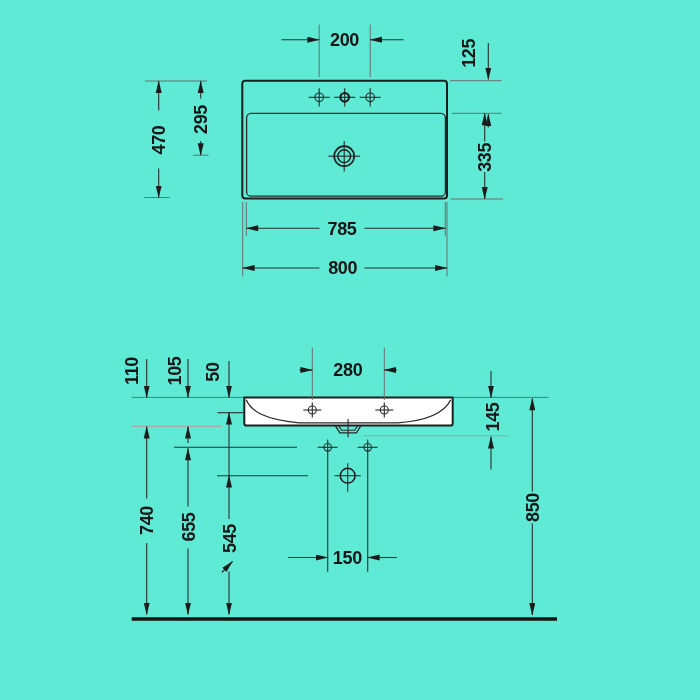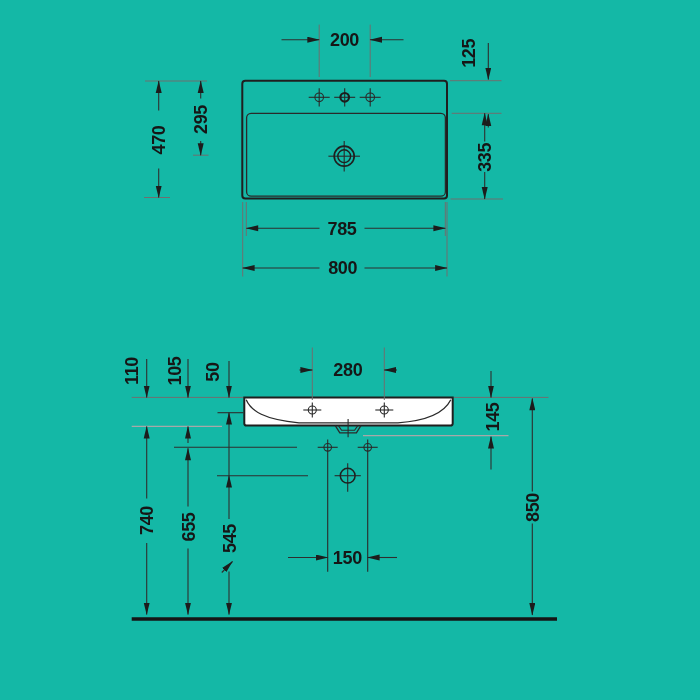--- a/index.html
+++ b/index.html
@@ -1,16 +1,16 @@
 <!DOCTYPE html>
 <html><head>
 <meta charset="utf-8">
 <style>
   html,body{margin:0;padding:0;background:#ffffff;}
-  .stage{width:700px;height:700px;position:relative;background:#14b8a6;overflow:hidden;}
+  .stage{width:700px;height:700px;position:relative;background:#5eead4;overflow:hidden;}
   svg{display:block;}
   text{font-family:"Liberation Sans",sans-serif;font-weight:700;font-size:18px;fill:#161616;letter-spacing:-0.3px;}
   .outline{fill:none;stroke:#1f1f1f;stroke-width:2;}
   .outline-fill{fill:#ffffff;stroke:#1f1f1f;stroke-width:2;}
   .thin{fill:none;stroke:#2a2a2a;stroke-width:1.3;}
   .sym{fill:none;stroke:#2a2a2a;stroke-width:1.1;}
   .dim{fill:none;stroke:#2e2e2e;stroke-width:1.1;}
   .ext{fill:none;stroke:#6f6f6f;stroke-width:1;}
   .refgrey{fill:none;stroke:#a8a8a8;stroke-width:1.2;}
   .ground{fill:none;stroke:#151515;stroke-width:3.4;}

